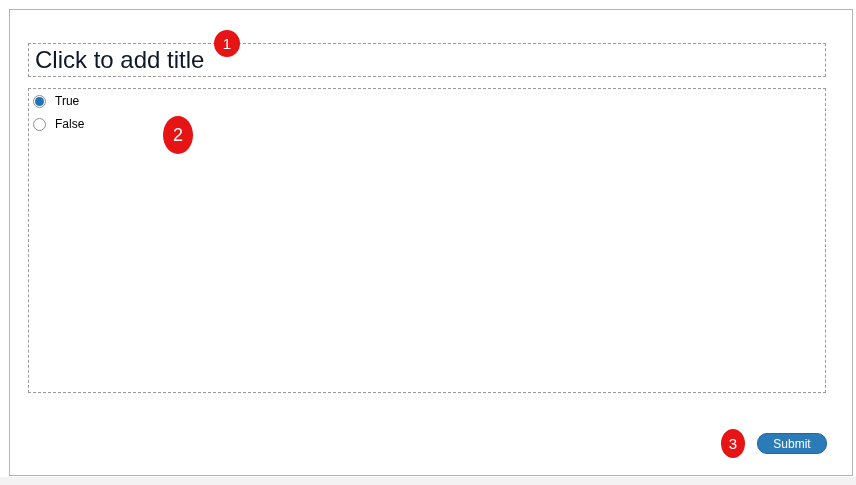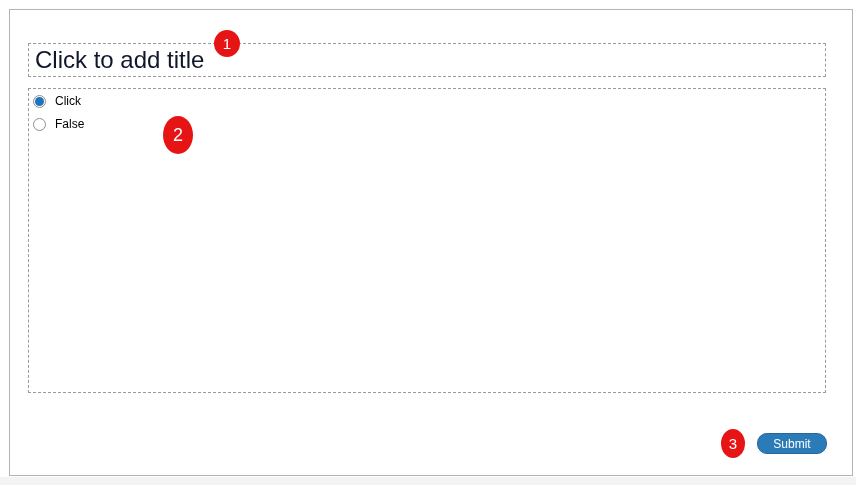--- a/index.html
+++ b/index.html
@@ -99,21 +99,21 @@
 <body>
 
 <div class="slide">
 
   <div class="placeholder title-box">Click to add title</div>
 
   <div class="placeholder answers-box">
 
     <div class="answer-row row-0">
       <span class="radio checked"></span>
-      <span class="answer-label">Click</span>
+      <span class="answer-label">True</span>
     </div>
 
     <div class="answer-row row-1">
       <span class="radio"></span>
       <span class="answer-label">False</span>
     </div>
 
   </div>
 
   <button class="submit-btn">Submit</button>

